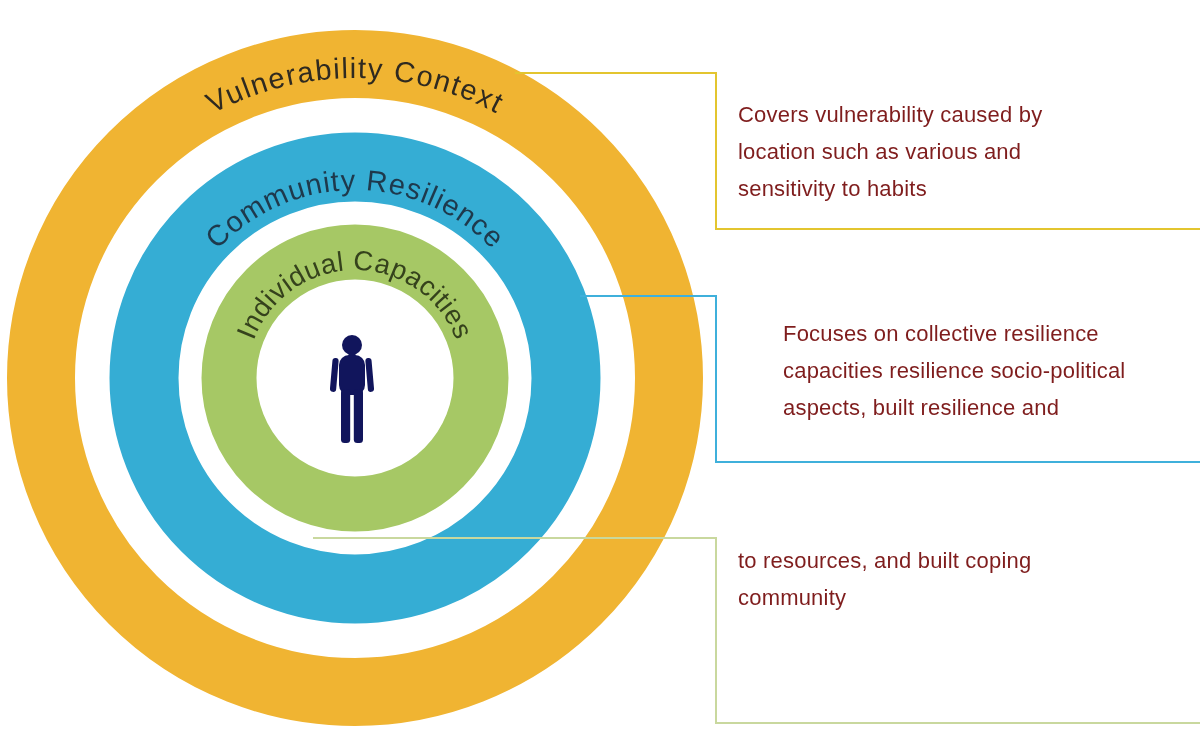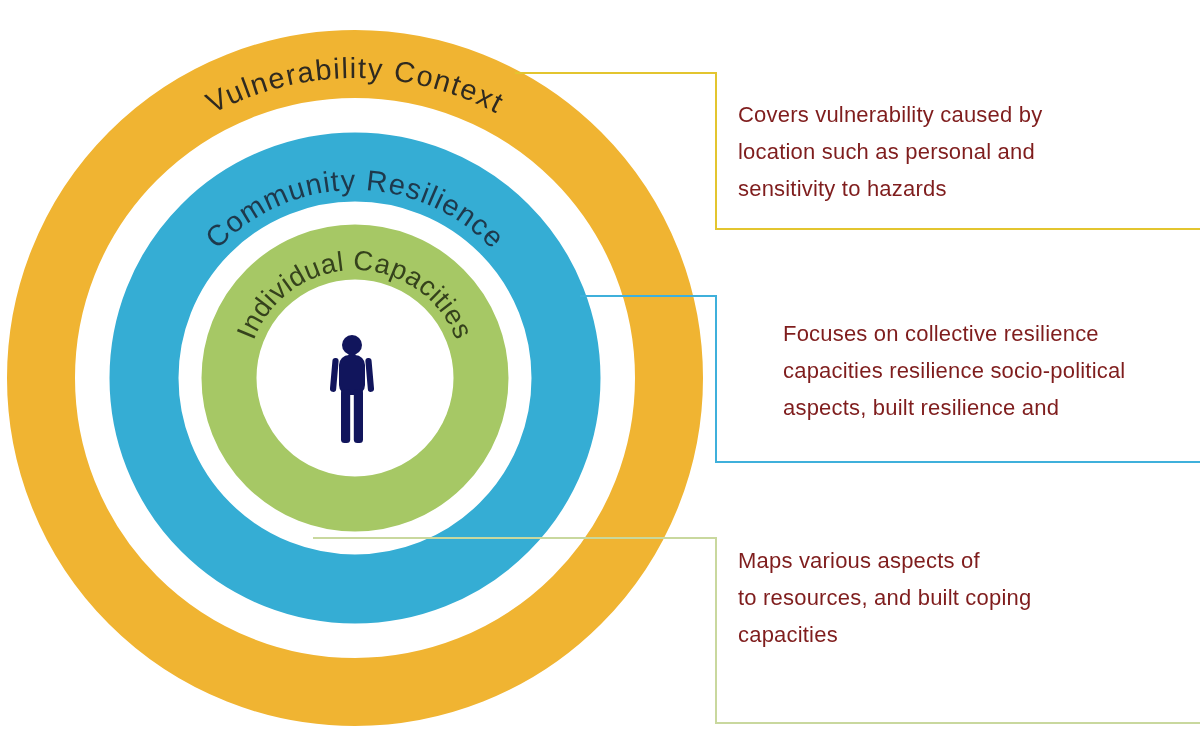--- a/index.html
+++ b/index.html
@@ -78,29 +78,28 @@
       <textPath href="#arc-inner" startOffset="50%" text-anchor="middle">Individual Capacities</textPath>
     </text>
 
     <path d="M 515 73 L 716 73 L 716 229 L 1200 229" fill="none" stroke-width="2" stroke="#E3C52F"></path>
     <path d="M 580 296 L 716 296 L 716 462 L 1200 462" fill="none" stroke-width="2" stroke="#3FB0DB"></path>
     <path d="M 313 538 L 716 538 L 716 723 L 1200 723" fill="none" stroke-width="2" stroke="#C9D89E"></path>
   </svg>
 
   <div class="panel panel-1">
     <div>Covers vulnerability caused by</div>
-    <div>location such as personal and</div>
-    <div>sensitivity to hazards</div>
+    <div>location such as various and</div>
+    <div>sensitivity to habits</div>
   </div>
 
   <div class="panel panel-2">
     <div>Focuses on collective resilience</div>
     <div>capacities resilience socio-political</div>
     <div>aspects, built resilience and</div>
   </div>
 
   <div class="panel panel-3">
-    <div>Maps various aspects of</div>
     <div>to resources, and built coping</div>
-    <div>capacities</div>
+    <div>community</div>
   </div>
 
 </div>
 
 </body></html>

